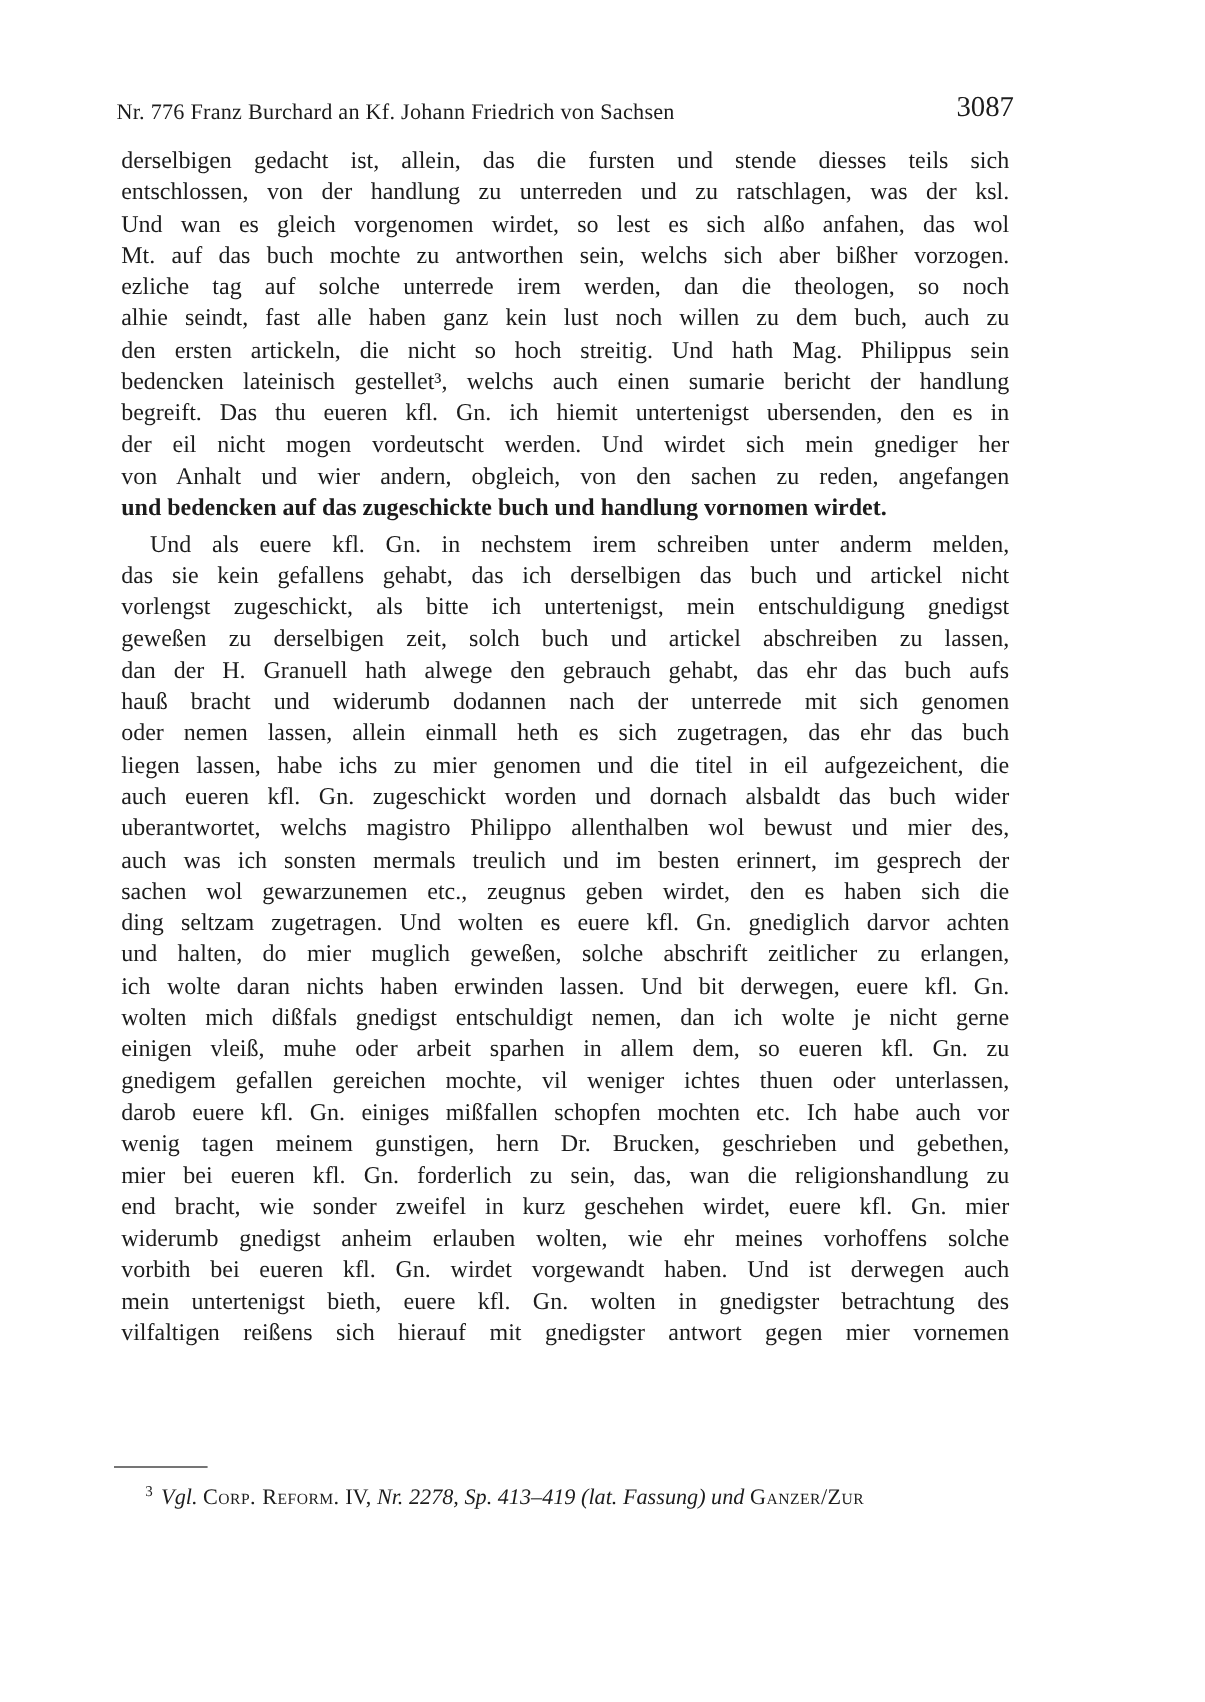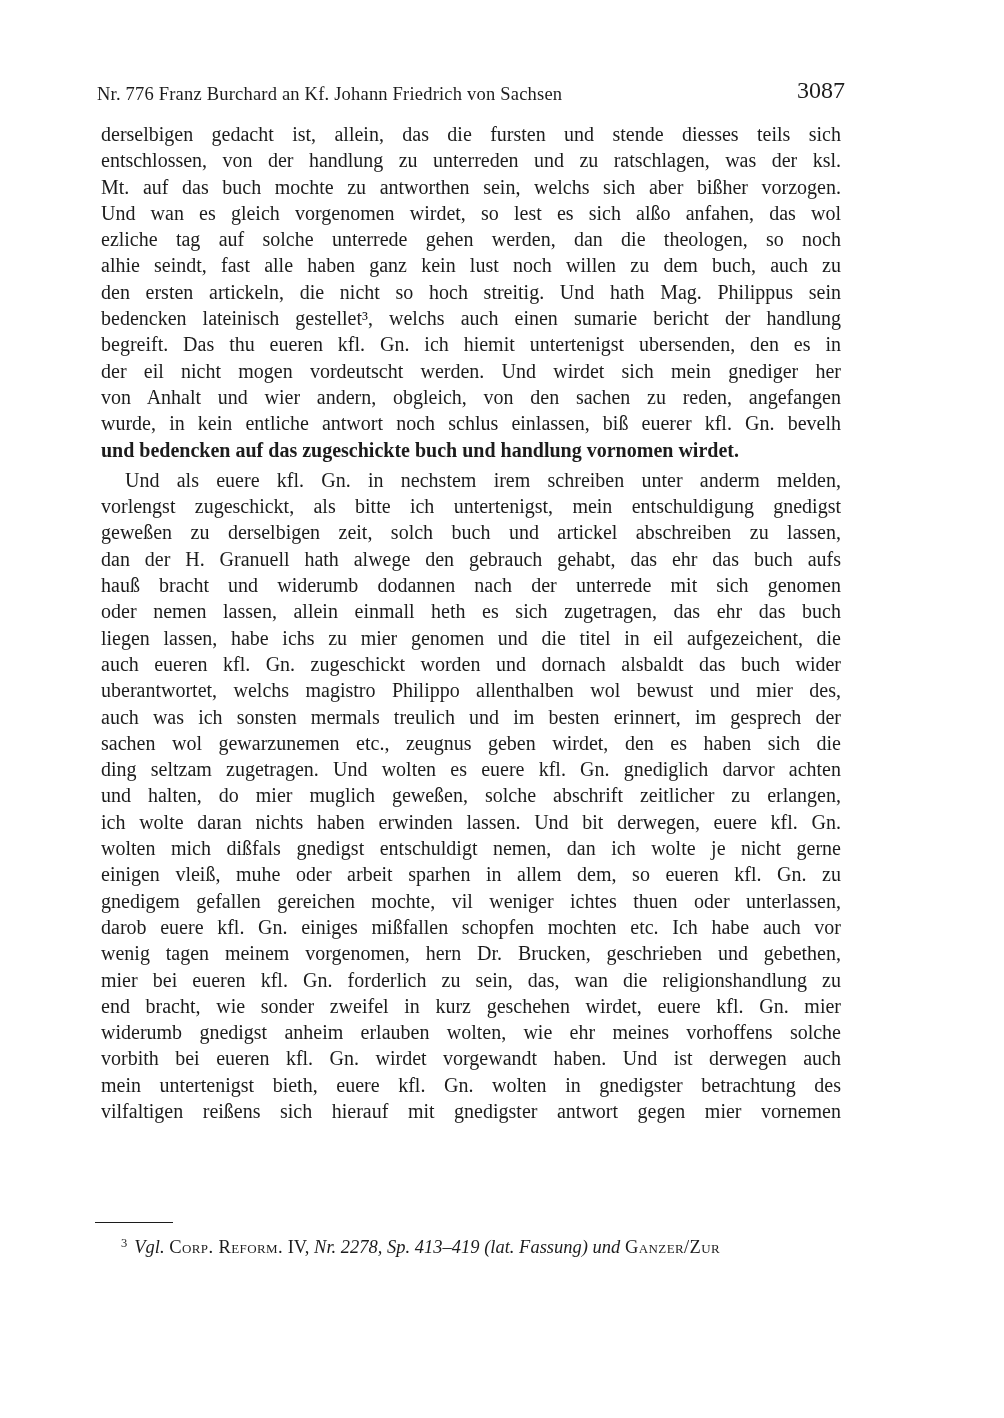--- a/index.html
+++ b/index.html
@@ -100,52 +100,52 @@
 
   <div class="header-row">
     <div class="running-title">Nr. 776 Franz Burchard an Kf. Johann Friedrich von Sachsen</div>
     <div class="page-number">3087</div>
   </div>
 
   <div class="body-text" id="body-text">
       <div class="paragraph">
         <div class="line">derselbigen gedacht ist, allein, das die fursten und stende diesses teils sich</div>
         <div class="line">entschlossen, von der handlung zu unterreden und zu ratschlagen, was der ksl.</div>
+        <div class="line">Und wan es gleich vorgenomen wirdet, so lest es sich alßo anfahen, das wol</div>
         <div class="line">Mt. auf das buch mochte zu antworthen sein, welchs sich aber bißher vorzogen.</div>
-        <div class="line">Und wan es gleich vorgenomen wirdet, so lest es sich alßo anfahen, das wol</div>
-        <div class="line">ezliche tag auf solche unterrede gehen werden, dan die theologen, so noch</div>
+        <div class="line">ezliche tag auf solche unterrede irem werden, dan die theologen, so noch</div>
         <div class="line">alhie seindt, fast alle haben ganz kein lust noch willen zu dem buch, auch zu</div>
         <div class="line">den ersten artickeln, die nicht so hoch streitig. Und hath Mag. Philippus sein</div>
         <div class="line">bedencken lateinisch gestellet³, welchs auch einen sumarie bericht der handlung</div>
         <div class="line">begreift. Das thu eueren kfl. Gn. ich hiemit untertenigst ubersenden, den es in</div>
         <div class="line">der eil nicht mogen vordeutscht werden. Und wirdet sich mein gnediger her</div>
         <div class="line">von Anhalt und wier andern, obgleich, von den sachen zu reden, angefangen</div>
-        <div class="line">wurde, in kein entliche antwort noch schlus einlassen, biß euerer kfl. Gn. bevelh</div>
         <div class="line ragged">und bedencken auf das zugeschickte buch und handlung vornomen wirdet.</div>
       </div>
       <div class="paragraph indent">
         <div class="line">Und als euere kfl. Gn. in nechstem irem schreiben unter anderm melden,</div>
+        <div class="line">das sie kein gefallens gehabt, das ich derselbigen das buch und artickel nicht</div>
         <div class="line">vorlengst zugeschickt, als bitte ich untertenigst, mein entschuldigung gnedigst</div>
         <div class="line">geweßen zu derselbigen zeit, solch buch und artickel abschreiben zu lassen,</div>
         <div class="line">dan der H. Granuell hath alwege den gebrauch gehabt, das ehr das buch aufs</div>
         <div class="line">hauß bracht und widerumb dodannen nach der unterrede mit sich genomen</div>
         <div class="line">oder nemen lassen, allein einmall heth es sich zugetragen, das ehr das buch</div>
         <div class="line">liegen lassen, habe ichs zu mier genomen und die titel in eil aufgezeichent, die</div>
         <div class="line">auch eueren kfl. Gn. zugeschickt worden und dornach alsbaldt das buch wider</div>
         <div class="line">uberantwortet, welchs magistro Philippo allenthalben wol bewust und mier des,</div>
         <div class="line">auch was ich sonsten mermals treulich und im besten erinnert, im gesprech der</div>
         <div class="line">sachen wol gewarzunemen etc., zeugnus geben wirdet, den es haben sich die</div>
         <div class="line">ding seltzam zugetragen. Und wolten es euere kfl. Gn. gnediglich darvor achten</div>
         <div class="line">und halten, do mier muglich geweßen, solche abschrift zeitlicher zu erlangen,</div>
         <div class="line">ich wolte daran nichts haben erwinden lassen. Und bit derwegen, euere kfl. Gn.</div>
         <div class="line">wolten mich dißfals gnedigst entschuldigt nemen, dan ich wolte je nicht gerne</div>
         <div class="line">einigen vleiß, muhe oder arbeit sparhen in allem dem, so eueren kfl. Gn. zu</div>
         <div class="line">gnedigem gefallen gereichen mochte, vil weniger ichtes thuen oder unterlassen,</div>
         <div class="line">darob euere kfl. Gn. einiges mißfallen schopfen mochten etc. Ich habe auch vor</div>
-        <div class="line">wenig tagen meinem vorgenomen, hern Dr. Brucken, geschrieben und gebethen,</div>
+        <div class="line">wenig tagen meinem gunstigen, hern Dr. Brucken, geschrieben und gebethen,</div>
         <div class="line">mier bei eueren kfl. Gn. forderlich zu sein, das, wan die religionshandlung zu</div>
         <div class="line">end bracht, wie sonder zweifel in kurz geschehen wirdet, euere kfl. Gn. mier</div>
         <div class="line">widerumb gnedigst anheim erlauben wolten, wie ehr meines vorhoffens solche</div>
         <div class="line">vorbith bei eueren kfl. Gn. wirdet vorgewandt haben. Und ist derwegen auch</div>
         <div class="line">mein untertenigst bieth, euere kfl. Gn. wolten in gnedigster betrachtung des</div>
         <div class="line">vilfaltigen reißens sich hierauf mit gnedigster antwort gegen mier vornemen</div>
       </div>
     </div>
 
   <div class="footnote-rule"></div>

